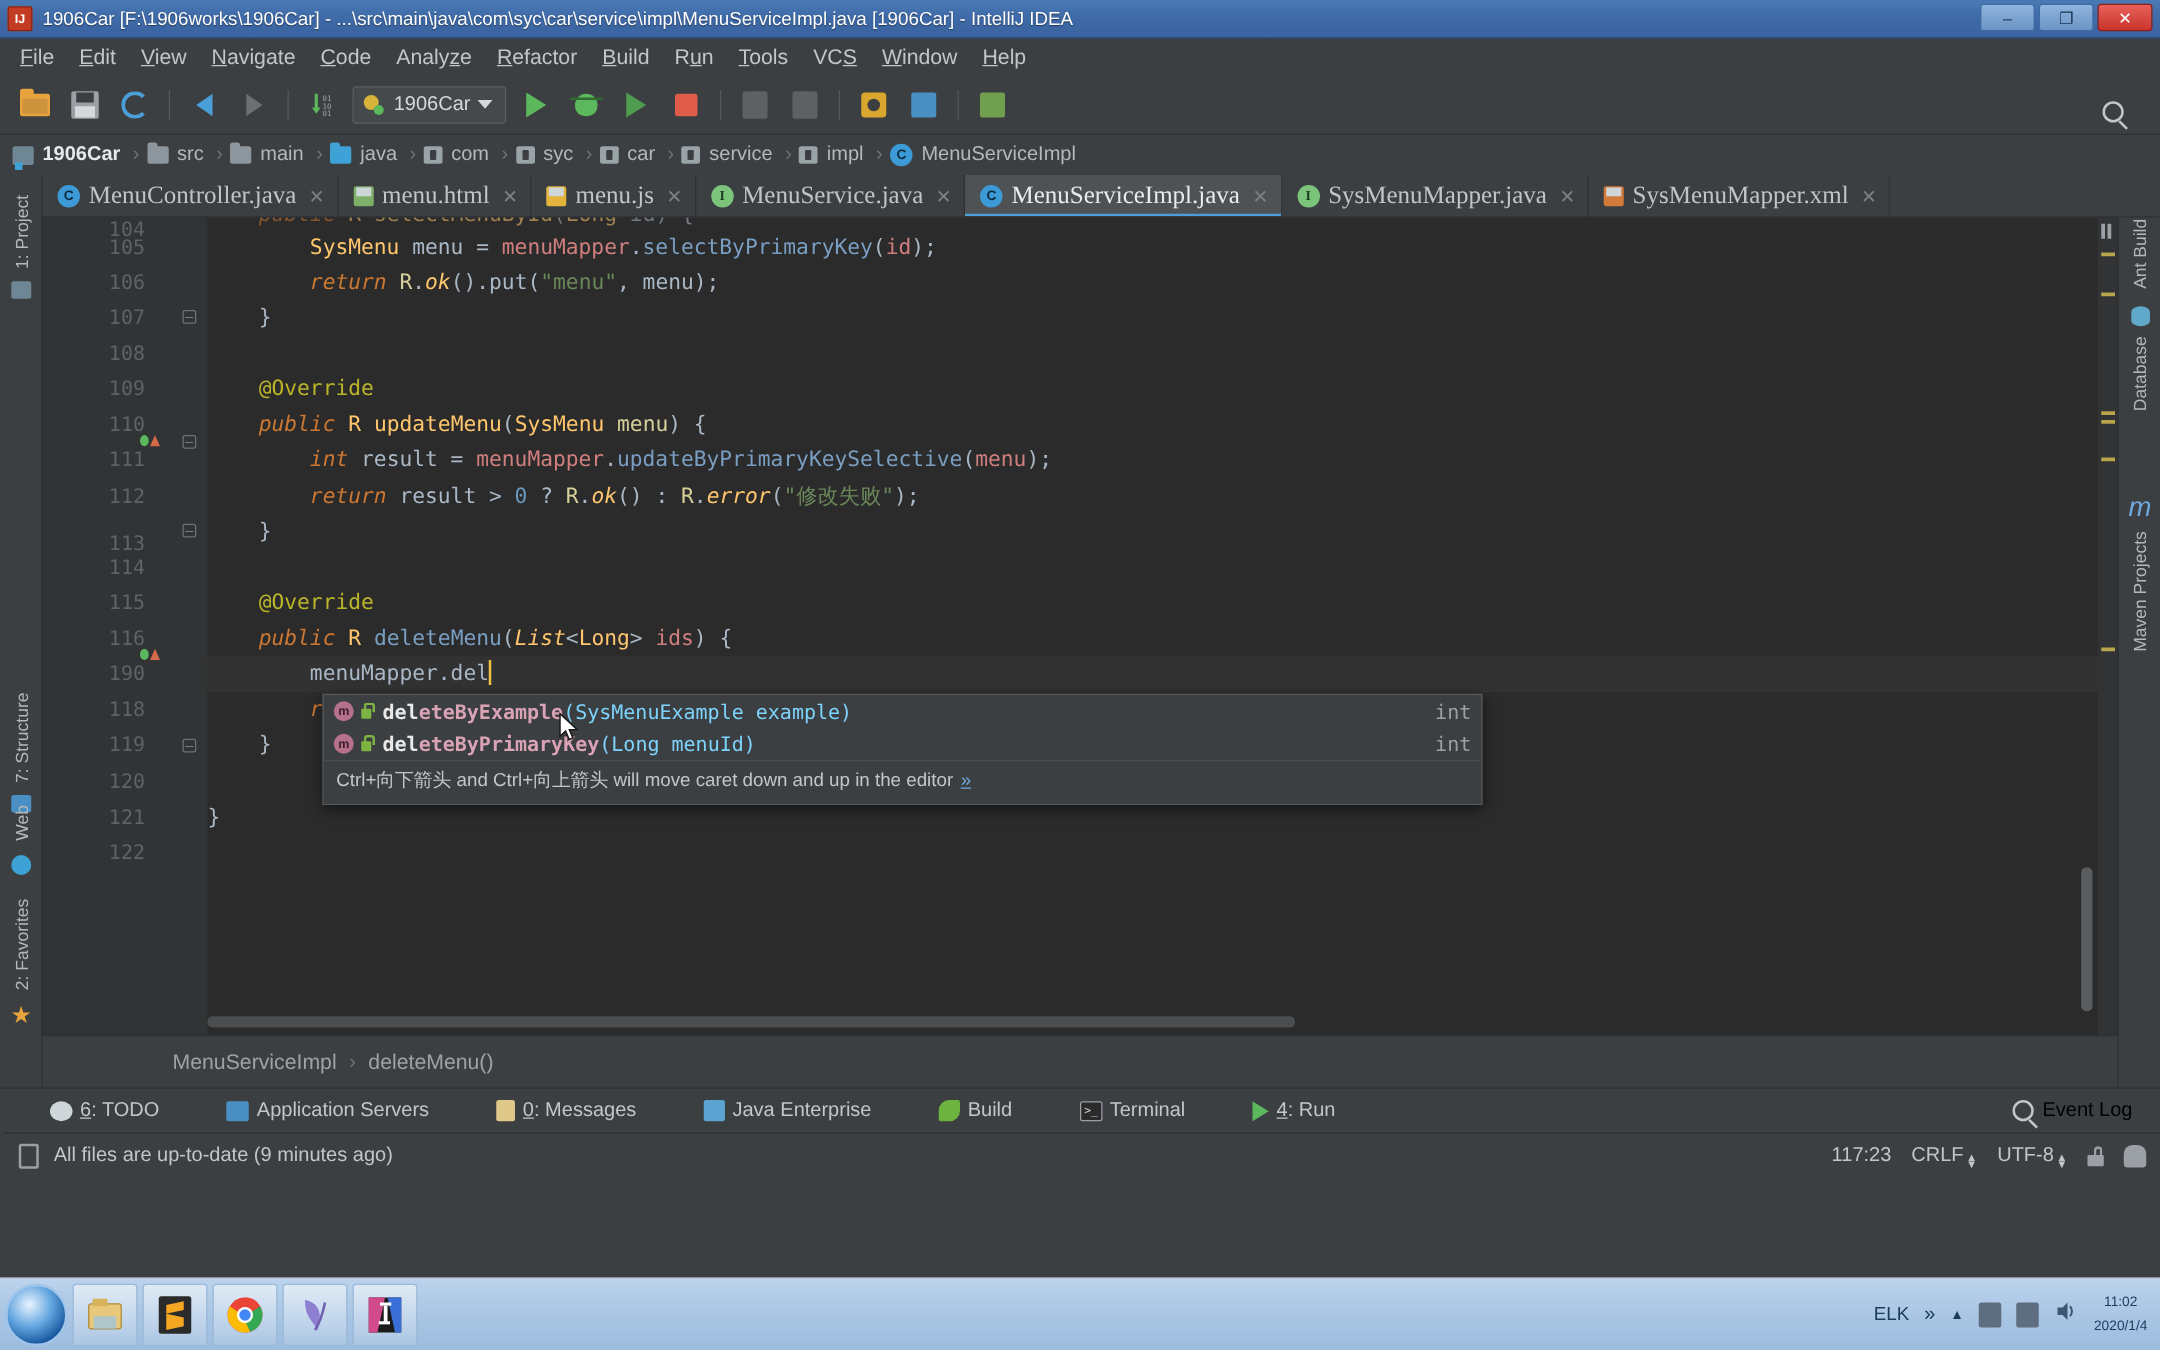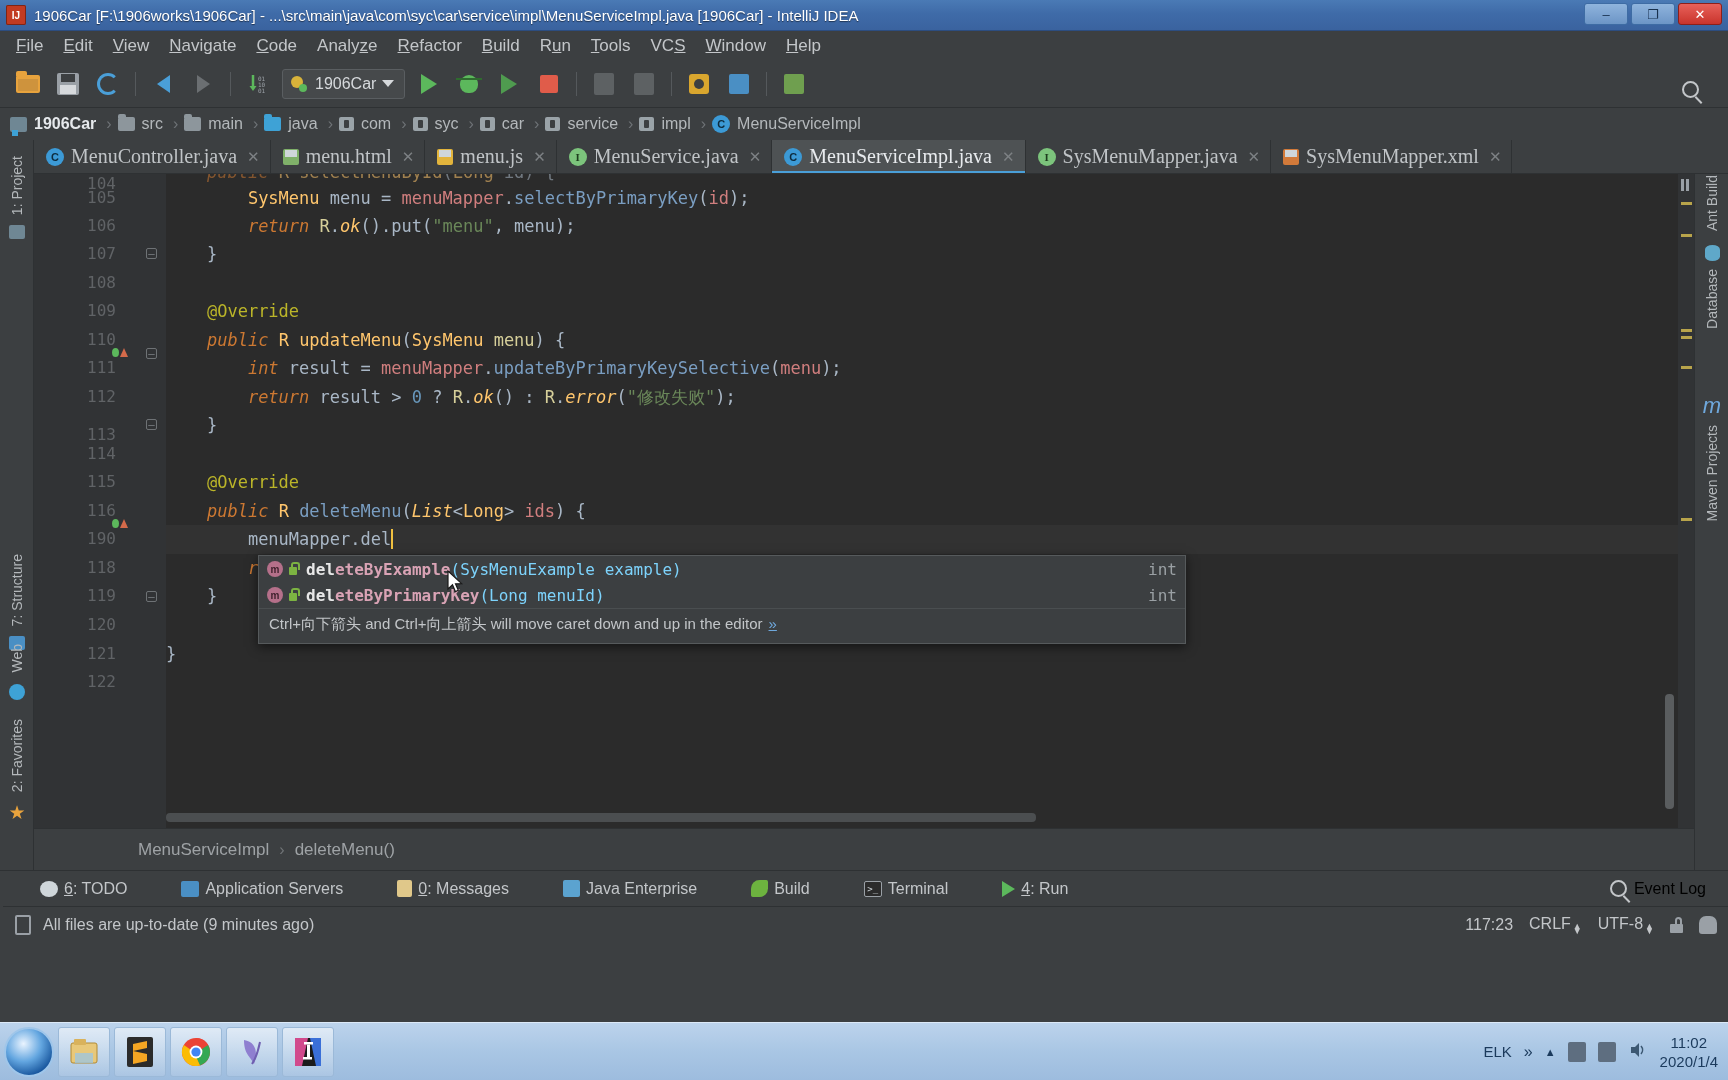--- a/index.html
+++ b/index.html
@@ -309,21 +309,21 @@
     background: radial-gradient(circle at 38% 32%, #eaf4ff 0%, #63a6e0 42%, #15539b 78%, #0a3163 100%);
     border: 2px solid #9fc6ea; flex:none;
   }
   .tbitem {
     width: 52px; height: 50px; margin-left: 4px;
     border: 1px solid #9bb9d8; border-radius: 3px;
     background: linear-gradient(to bottom, rgba(255,255,255,.55), rgba(255,255,255,.12));
     display:flex; align-items:center; justify-content:center; flex:none;
   }
   .tray { position:absolute; right: 10px; display:flex; align-items:center; gap:12px; }
-  .clock { display:flex; flex-direction:column; align-items:center; color:#1b3a5c; font-size:15px; line-height:19px;
+  .clock { display:flex; flex-direction:column; align-items:center; color:#1b3a5c; font-size:11px; line-height:19px;
            font-family:"Liberation Sans",sans-serif; }
 </style>
 </head>
 <body>
 
 <div id="app">
 
   <div class="titlebar">
     <div class="tb-icon"></div>
     <div class="tb-title">1906Car [F:\1906works\1906Car] - ...\src\main\java\com\syc\car\service\impl\MenuServiceImpl.java [1906Car] - IntelliJ IDEA</div>

